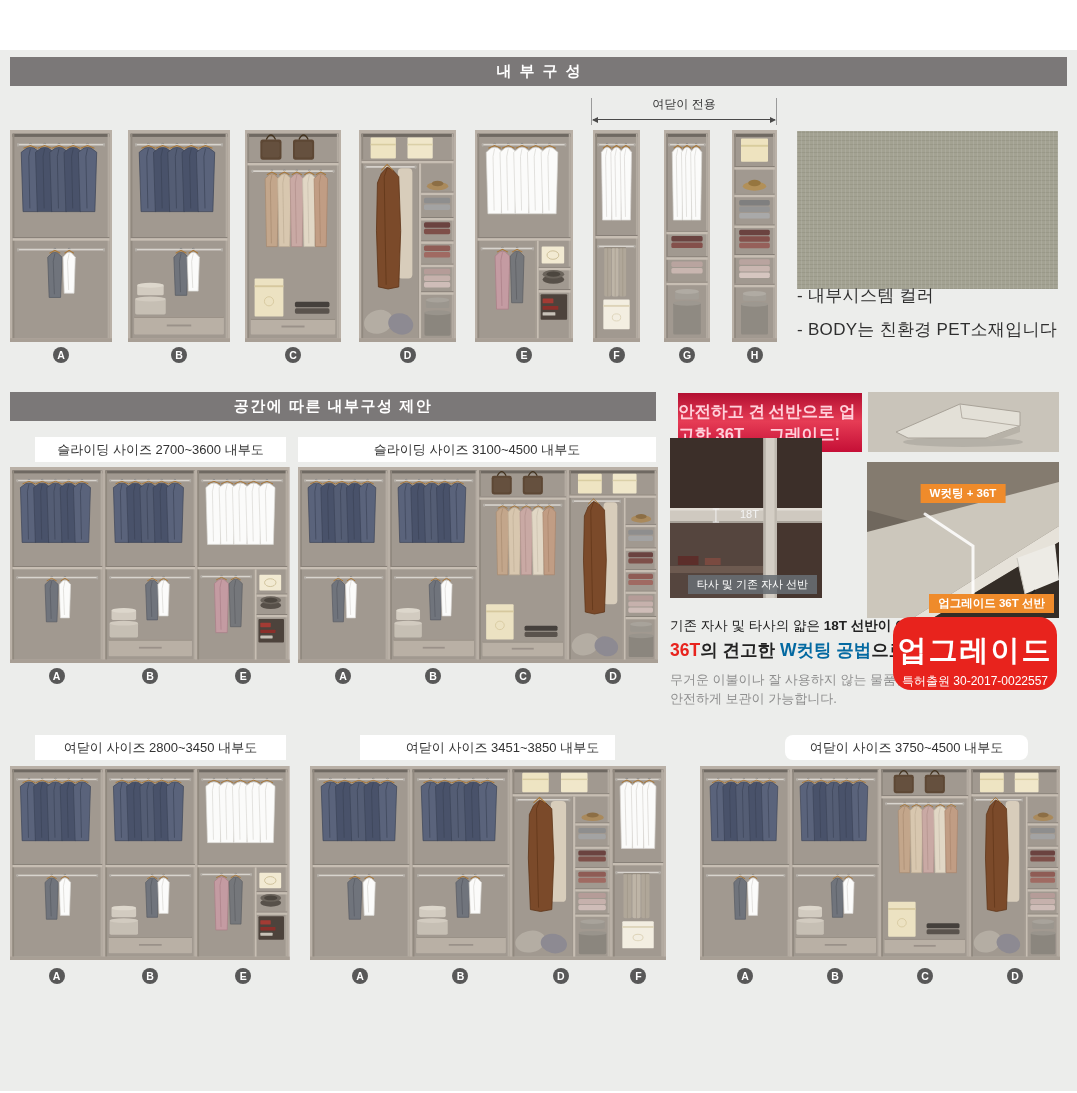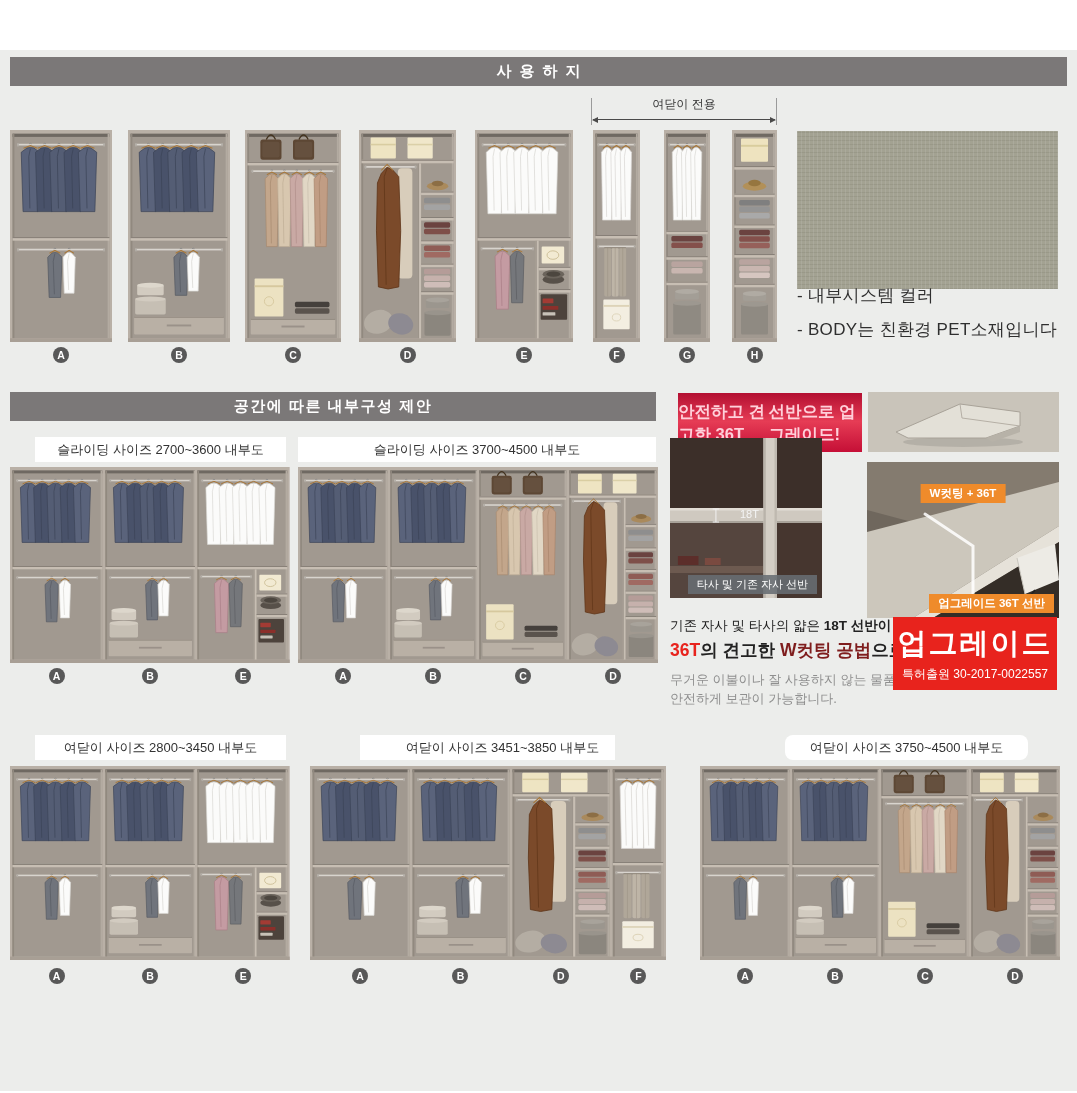--- a/index.html
+++ b/index.html
@@ -27,32 +27,32 @@
 .promo-red{background:linear-gradient(180deg,#b30f31 0%,#e63c55 48%,#c50f36 100%);color:#ffd0da;display:flex;flex-direction:row;align-items:center;justify-content:center;font-weight:bold;font-size:16.5px;line-height:1.35}
 .photo{overflow:hidden}
 .photo svg{width:100%;height:100%;display:block}
 .tag-orange{position:absolute;background:#ef8b2b;color:#fff;font-size:11.5px;font-weight:bold;padding:2px 9px;white-space:nowrap}
 .cap-gray{position:absolute;background:rgba(104,109,115,.88);color:#fff;font-size:11px;padding:2px 9px;white-space:nowrap}
 .t18{position:absolute;color:#f4f4f4;font-size:11px}
 .d1{font-size:13.5px;color:#222;white-space:nowrap}
 .d2{font-size:17.5px;color:#222;font-weight:bold;margin-top:3px;white-space:nowrap}
 .dbody{font-size:13px;color:#8f8f8f;line-height:1.45;white-space:nowrap}
 .dbody.first{margin-top:9px}
-.patent{background:#e8231d;border-radius:0;color:#fff;display:flex;flex-direction:column;align-items:center;justify-content:center}
+.patent{background:#e8231d;border-radius:18px;color:#fff;display:flex;flex-direction:column;align-items:center;justify-content:flex-end}
 .patent .pt{font-size:29px;font-weight:bold;letter-spacing:2px}
 .patent .ps{font-size:12px;margin-top:2px}
 </style>
 </head>
 <body>
 
 <div class="page">
   <div class="content">
 
     <div class="bar abs" style="left:10px;top:7px;width:1057px;height:29px">
-      <span class="bar-t sp">사용하지</span>
+      <span class="bar-t sp">내부구성</span>
     </div>
 
     <div class="abs" style="left:591px;top:48px;width:186px;height:27px">
       <span class="tick" style="left:0"></span>
       <span class="tick" style="right:0"></span>
       <span class="bracket-label">여닫이 전용</span>
       <span class="bracket-line"></span>
       <i class="ah l"></i>
       <i class="ah r"></i>
     </div>
@@ -613,21 +613,21 @@
               <rect x="67" y="155" width="27" height="24" fill="#4d433c" rx="1"></rect>
               <rect x="69" y="159" width="11" height="4.5" fill="#a33b34" rx="0.5"></rect>
               <rect x="69" y="166" width="16" height="3.5" fill="#8b2f2a" rx="0.5"></rect>
               <rect x="69" y="172" width="13" height="3" fill="#c8c2b8" rx="0.5"></rect>
             </svg>
           </div>
         </div>
         <span class="badge abs" style="left: 48.6667px; top: 618px;">A</span>
         <span class="badge abs" style="left: 142px; top: 618px;">B</span>
         <span class="badge abs" style="left: 235.333px; top: 618px;">E</span>
-        <div class="dlabel abs" style="left: 298px; top: 387px; width: 358px;">슬라이딩 사이즈 3700~4500 내부도</div>
+        <div class="dlabel abs" style="left: 298px; top: 387px; width: 358px;">슬라이딩 사이즈 3100~4500 내부도</div>
         <div class="diagram abs" style="left: 298px; top: 417px; width: 360px; height: 196px;">
           <div class="module" style="flex: 1 1 0px;">
             <svg viewBox="0 0 100 200" preserveAspectRatio="none">
               <rect x="0" y="0" width="100" height="200" fill="#b9b0a6"></rect>
               <rect x="2.5" y="3.5" width="95" height="193" fill="#a19990"></rect>
               <rect x="2.5" y="3.5" width="95" height="3" fill="#6f6962"></rect>
               <rect x="2.5" y="3.5" width="1.8" height="193" fill="#91897f"></rect>
               <rect x="95.7" y="3.5" width="1.8" height="193" fill="#b3aba1"></rect>
               <rect x="0" y="196.5" width="100" height="3.5" fill="#a89f95"></rect>
               <rect x="7" y="13" width="86" height="1.6" fill="#d8d4ce"></rect>
@@ -1446,21 +1446,21 @@
         <path d="M150 96 L158 132" fill="none" stroke="#c9c6be" stroke-width="1"></path>
         <path d="M168 128 q-10 14 -26 18" fill="none" stroke="#222" stroke-width="1.5"></path>
         <path d="M58 52 L106 84 L106 132" fill="none" stroke="rgba(255,255,255,0.85)" stroke-width="3" stroke-linecap="round"></path>
       </svg>
       <span class="tag-orange" style="left:50%;top:22px;transform:translateX(-50%)">W컷팅 + 36T</span>
       <span class="tag-orange" style="right:5px;bottom:5px">업그레이드 36T 선반</span>
     </div>
 
     <div class="abs" style="left:670px;top:567px;width:218px">
       <div class="d1" id="desc1"><span>기존 자사 및 타사의 얇은 </span><span style="font-weight: bold;">18T 선반이 아닌</span></div>
-      <div class="d2" id="desc2"><span style="color: rgb(232, 35, 29); margin-top: 22px;">36T</span><span style="color: rgb(34, 34, 34);">의 견고한 </span><span style="color: #7f1d1d;">W컷팅 공법</span><span style="color: rgb(34, 34, 34);">으로</span></div>
+      <div class="d2" id="desc2"><span style="color: rgb(232, 35, 29); margin-top: 22px;">36T</span><span style="color: rgb(34, 34, 34);">의 견고한 </span><span style="color: #0369a1;">W컷팅 공법</span><span style="color: rgb(34, 34, 34);">으로</span></div>
       <div class="dbody first">무거운 이불이나 잘 사용하지 않는 물품들도</div>
       <div class="dbody">안전하게 보관이 가능합니다.</div>
     </div>
 
     <div class="patent abs" style="left:893px;top:567px;width:164px;height:73px">
       <div class="pt">업그레이드</div>
       <div class="ps">특허출원 30-2017-0022557</div>
     </div>
 
   </div>

